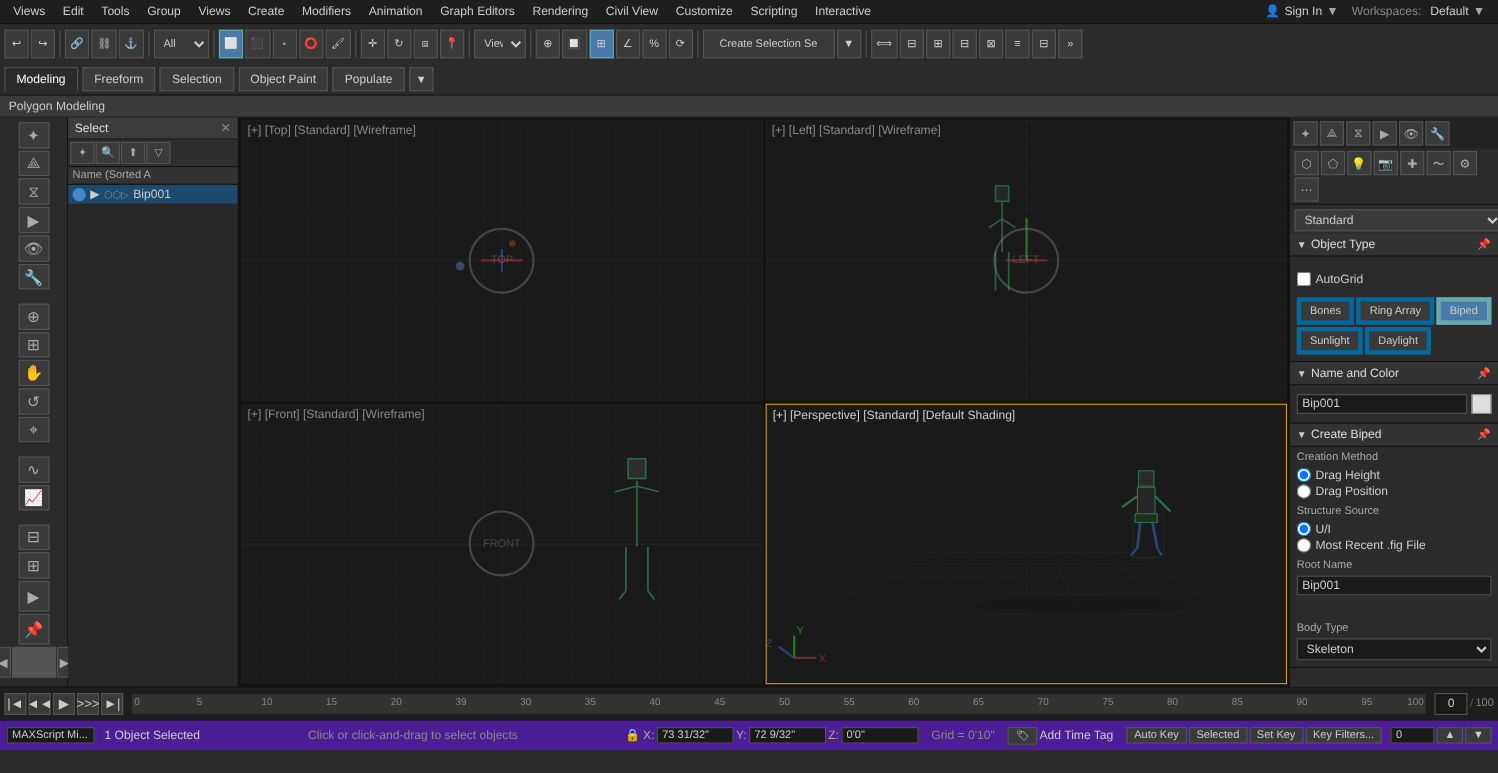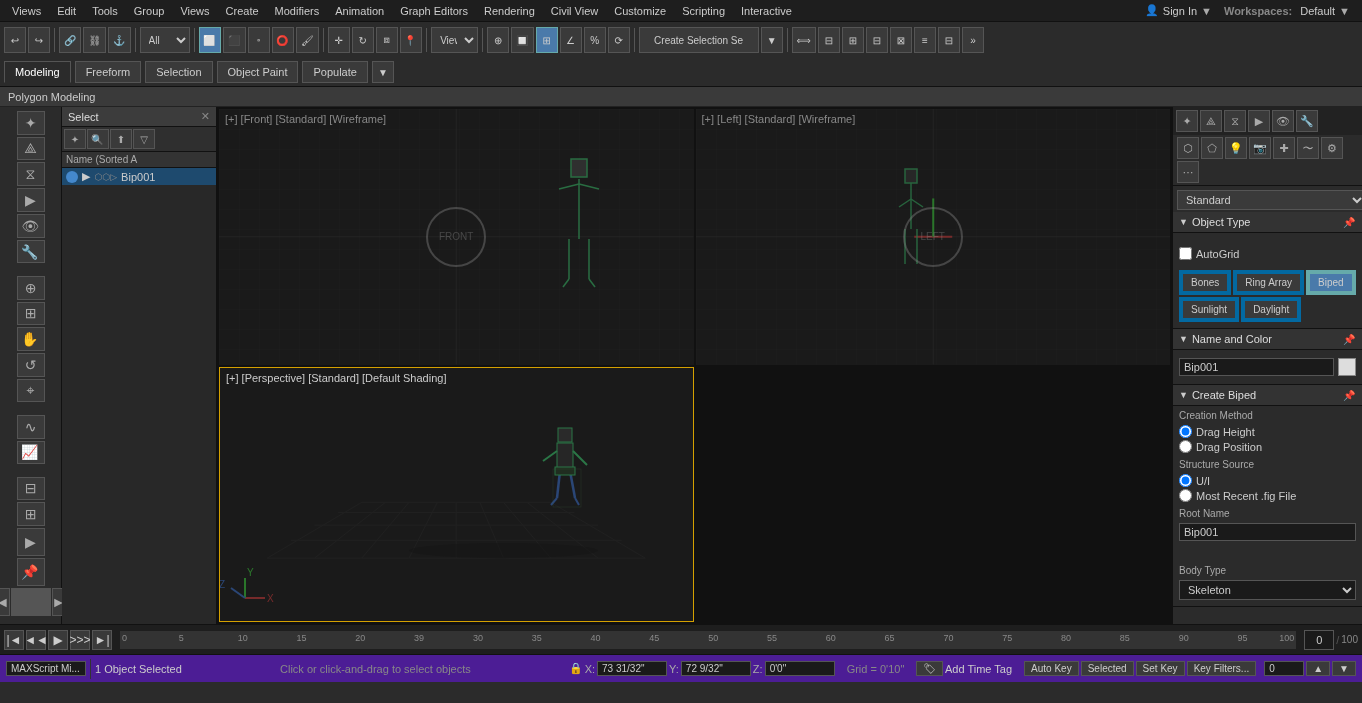--- a/index.html
+++ b/index.html
@@ -426,21 +426,21 @@
   <div class="menu-item">Rendering</div>
   <div class="menu-item">Civil View</div>
   <div class="menu-item">Customize</div>
   <div class="menu-item">Scripting</div>
   <div class="menu-item">Interactive</div>
   <div style="flex:1"></div>
   <div style="display:flex;align-items:center;gap:4px;padding:0 8px;">
     <span>👤</span>
     <span style="color:#ccc;cursor:pointer;">Sign In</span>
     <span style="color:#aaa;">▼</span>
-    <span style="color:#888;margin-left:8px;font-weight:bold;">Workspaces:</span>
+    <span style="color:#888;margin-left:8px;">Workspaces:</span>
     <span style="color:#ccc;margin-left:4px;">Default</span>
     <span style="color:#aaa;">▼</span>
   </div>
 </div>
 
 <div id="toolbar-area">
   <div id="toolbar1">
 
     <button class="tb-btn">↩</button>
     <button class="tb-btn">↪</button>
@@ -562,51 +562,42 @@
         <div class="scene-dot"></div>
         <span>▶</span>
         <span style="font-size:9px;color:#888;">⬡⬡▷</span>
         <span>Bip001</span>
       </div>
     </div>
   </div>
 
   <div id="viewport-area">
 
-
     <div class="viewport">
       <svg class="grid-svg">
         <defs>
-          <pattern id="grid-front" width="20" height="20" patternUnits="userSpaceOnUse">
+          <pattern id="grid-top" width="20" height="20" patternUnits="userSpaceOnUse">
             <path d="M 20 0 L 0 0 0 20" fill="none" stroke="#333" stroke-width="0.5"></path>
           </pattern>
         </defs>
-        <rect width="100%" height="100%" fill="url(#grid-front)"></rect>
+        <rect width="100%" height="100%" fill="url(#grid-top)"></rect>
+
         <line x1="50%" y1="0" x2="50%" y2="100%" stroke="#444" stroke-width="1" opacity="0.6"></line>
         <line x1="0" y1="50%" x2="100%" y2="50%" stroke="#444" stroke-width="1" opacity="0.6"></line>
 
-        <g transform="translate(360, 30)" stroke="#44ff88" stroke-width="1.5" fill="none" opacity="0.9">
-
-          <line x1="0" y1="40" x2="0" y2="100"></line>
-
-          <rect x="-8" y="20" width="16" height="18" fill="#555" stroke="#44ff88"></rect>
-
-          <line x1="-20" y1="50" x2="0" y2="45"></line>
-          <line x1="0" y1="45" x2="20" y2="50"></line>
-
-          <line x1="-10" y1="100" x2="-10" y2="140"></line>
-          <line x1="10" y1="100" x2="10" y2="140"></line>
-
-          <line x1="-10" y1="140" x2="-16" y2="148"></line>
-          <line x1="10" y1="140" x2="16" y2="148"></line>
-        </g>
+        <line x1="50%" y1="46%" x2="50%" y2="54%" stroke="#4466ff" stroke-width="2"></line>
+        <line x1="46%" y1="50%" x2="54%" y2="50%" stroke="#ff4444" stroke-width="2"></line>
+
+        <circle cx="42%" cy="52%" r="4" fill="#88aaff" opacity="0.8"></circle>
+        <circle cx="52%" cy="44%" r="3" fill="#ff8844" opacity="0.6"></circle>
       </svg>
-      <div class="viewport-label">[+] [Front] [Standard] [Wireframe]</div>
+      <div class="viewport-label">[+] [Top] [Standard] [Wireframe]</div>
+
       <div class="gizmo">
-        <span style="font-size:10px;color:#888;">FRONT</span>
+        <span style="font-size:10px;color:#888;">TOP</span>
       </div>
     </div>
 
     <div class="viewport">
       <svg class="grid-svg">
         <defs>
           <pattern id="grid-left" width="20" height="20" patternUnits="userSpaceOnUse">
             <path d="M 20 0 L 0 0 0 20" fill="none" stroke="#333" stroke-width="0.5"></path>
           </pattern>
         </defs>
@@ -622,20 +613,53 @@
           <line x1="0" y1="14" x2="0" y2="60"></line>
           <line x1="0" y1="30" x2="-12" y2="38"></line>
           <line x1="0" y1="30" x2="12" y2="38"></line>
           <line x1="-6" y1="60" x2="-6" y2="95"></line>
           <line x1="6" y1="60" x2="6" y2="95"></line>
         </g>
       </svg>
       <div class="viewport-label">[+] [Left] [Standard] [Wireframe]</div>
       <div class="gizmo">
         <span style="font-size:10px;color:#888;">LEFT</span>
+      </div>
+    </div>
+
+    <div class="viewport">
+      <svg class="grid-svg">
+        <defs>
+          <pattern id="grid-front" width="20" height="20" patternUnits="userSpaceOnUse">
+            <path d="M 20 0 L 0 0 0 20" fill="none" stroke="#333" stroke-width="0.5"></path>
+          </pattern>
+        </defs>
+        <rect width="100%" height="100%" fill="url(#grid-front)"></rect>
+        <line x1="50%" y1="0" x2="50%" y2="100%" stroke="#444" stroke-width="1" opacity="0.6"></line>
+        <line x1="0" y1="50%" x2="100%" y2="50%" stroke="#444" stroke-width="1" opacity="0.6"></line>
+
+        <g transform="translate(360, 30)" stroke="#44ff88" stroke-width="1.5" fill="none" opacity="0.9">
+
+          <line x1="0" y1="40" x2="0" y2="100"></line>
+
+          <rect x="-8" y="20" width="16" height="18" fill="#555" stroke="#44ff88"></rect>
+
+          <line x1="-20" y1="50" x2="0" y2="45"></line>
+          <line x1="0" y1="45" x2="20" y2="50"></line>
+
+          <line x1="-10" y1="100" x2="-10" y2="140"></line>
+          <line x1="10" y1="100" x2="10" y2="140"></line>
+
+          <line x1="-10" y1="140" x2="-16" y2="148"></line>
+          <line x1="10" y1="140" x2="16" y2="148"></line>
+        </g>
+      </svg>
+      <div class="viewport-label">[+] [Front] [Standard] [Wireframe]</div>
+      <div class="gizmo">
+        <span style="font-size:10px;color:#888;">FRONT</span>
       </div>
     </div>
 
     <div class="viewport active">
       <svg class="grid-svg">
 
         <rect width="100%" height="100%" fill="#1c1c1c"></rect>
 
         <g stroke="#2a2a2a" stroke-width="1">
 

